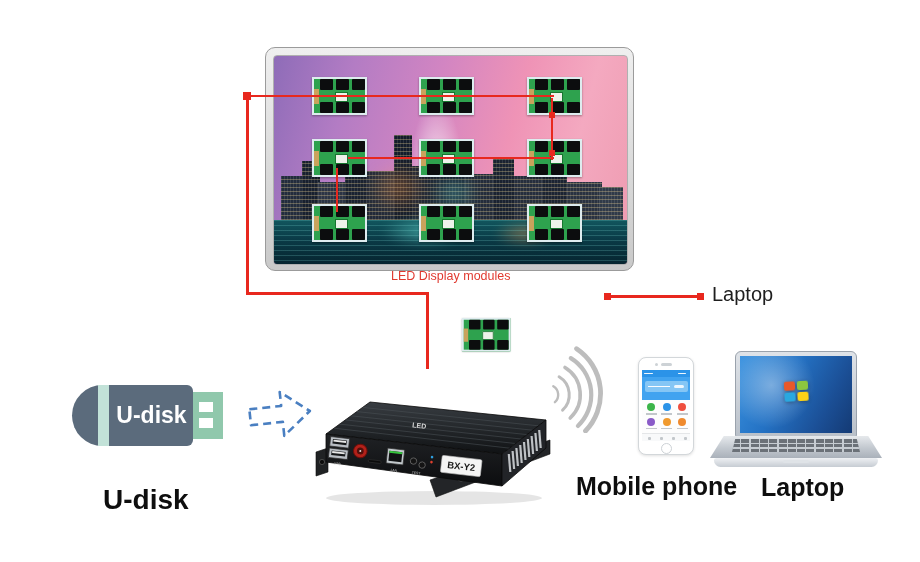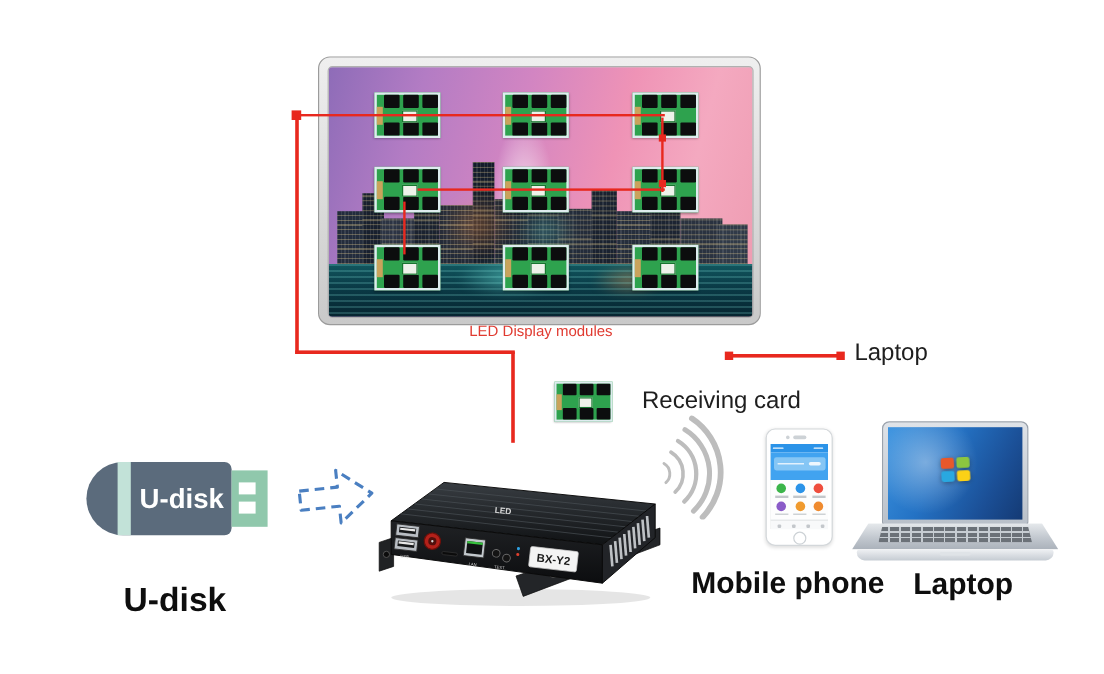--- a/index.html
+++ b/index.html
@@ -278,21 +278,20 @@
   <div class="rdot" style="left:549px;top:92px"></div>
   <div class="rdot" style="left:549px;top:130px"></div>
   <div class="rline" style="left:348px;top:137px;width:206px;height:2px"></div>
   <div class="rline" style="left:336px;top:148px;width:2px;height:44px"></div>
 
   <div id="lbl-modules">LED Display modules</div>
   <div class="rsq" style="left:604px;top:273px;width:7px;height:7px"></div>
   <div class="rline" style="left:608px;top:275px;width:92px;height:3px"></div>
   <div class="rsq" style="left:697px;top:273px;width:7px;height:7px"></div>
   <div id="lbl-cable">Laptop</div>
-  <div id="lbl-rcard">Receiving card</div>
 
   <div id="udisk">
     <div class="body"></div>
     <div class="stripe"></div>
     <div class="btext">U-disk</div>
     <div class="conn"></div>
     <div class="k1"></div>
     <div class="k2"></div>
   </div>
   <div id="cap-udisk" class="caption">U-disk</div>

